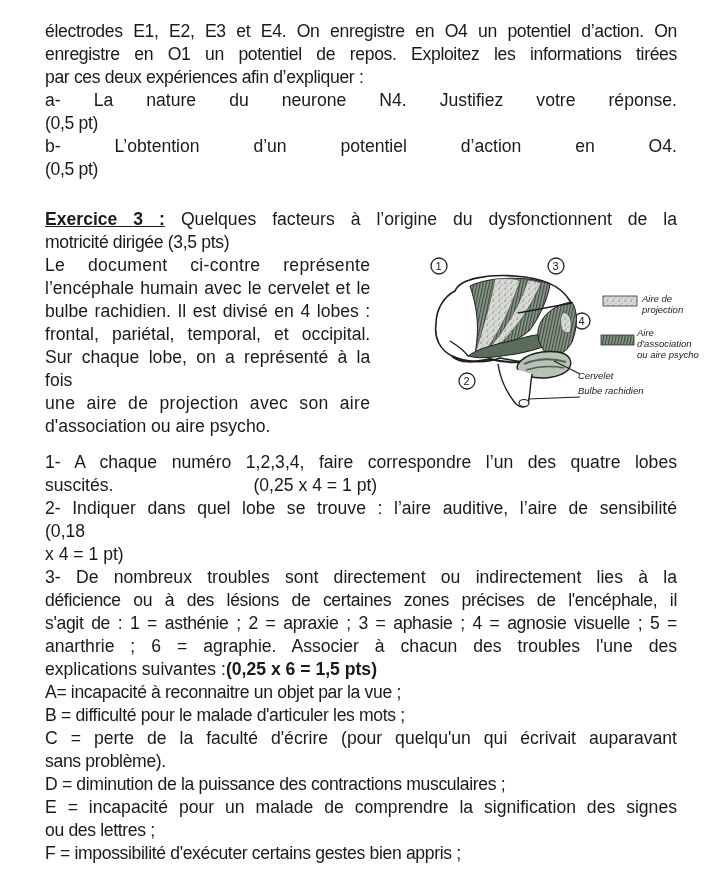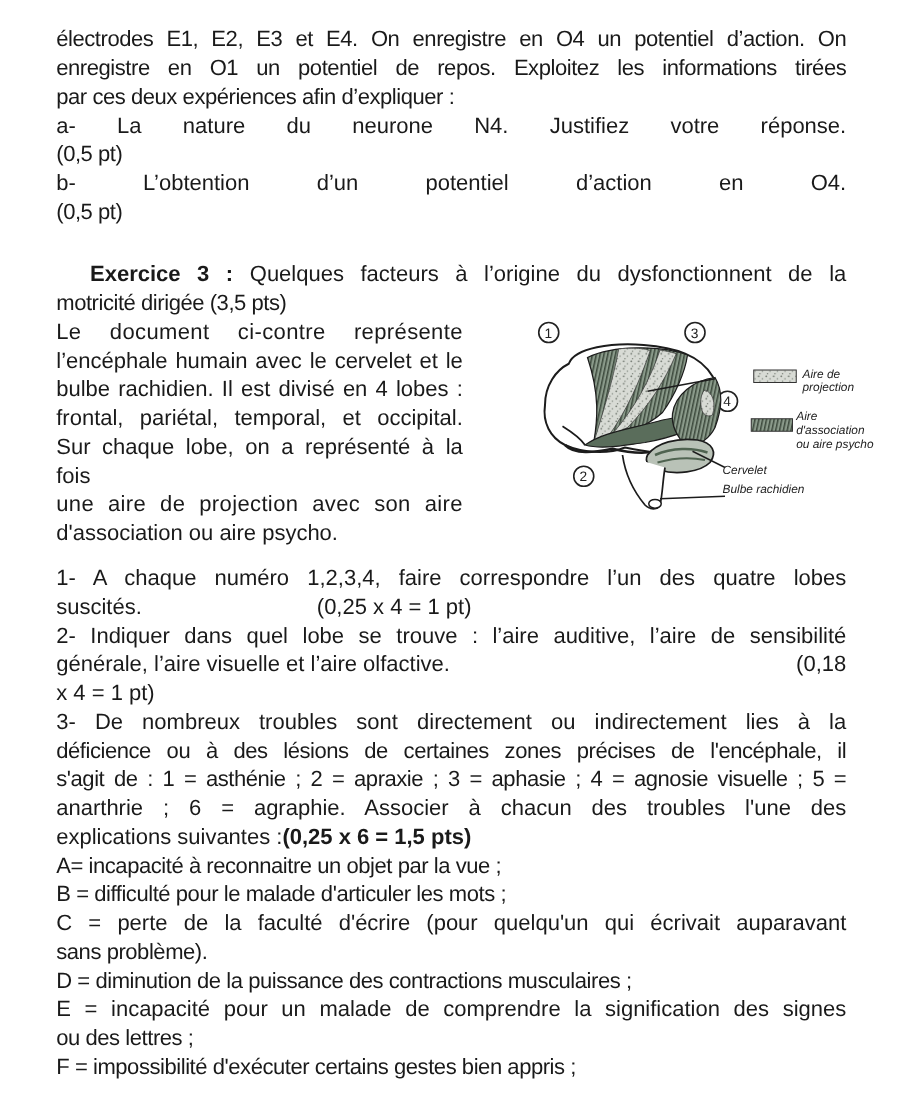--- a/index.html
+++ b/index.html
@@ -10,21 +10,21 @@
     }
     .page { position: absolute; left: 45px; top: 20px; width: 632px; }
     .p {
       font-size: 17.6px; line-height: 23px; text-align: justify;
       margin: 0;
     }
     .cond { letter-spacing: -0.35px; }
     .wide { letter-spacing: 0.3px; }
     .justline { text-align: justify; text-align-last: justify; }
     .gap { height: 23px; }
-    .ex-title { font-weight: bold; margin-left: 27px; }
+    .ex-title { text-decoration: underline; font-weight: bold; }
     .row { display: flex; justify-content: space-between; }
     .pts-center { display: inline-block; margin-left: 140px; }
     .split { display: flex; align-items: flex-start; gap: 48px; }
     .split-left { width: 352px; }
     .split-right { position: relative; width: 280px; height: 170px; }
     .diagram { position: absolute; left: 2px; top: -8px; }
     .legend-txt { font-family: "Liberation Sans", sans-serif; font-size: 9.5px; font-style: italic; fill: #222; }
     .num { font-family: "Liberation Sans", sans-serif; font-size: 11px; fill: #222; }
   </style>
 </head>
@@ -152,21 +152,20 @@
     </div>
   </div>
 
   <div class="gap" style="height:13px;"></div>
 
   <p class="p justline">1- A chaque numéro 1,2,3,4, faire correspondre l’un des quatre lobes</p>
   <p class="p"><span>suscités.</span><span class="pts-center">(0,25 x 4 = 1 pt)</span></p>
 
   <p class="p justline">2- Indiquer dans quel lobe se trouve : l’aire auditive, l’aire de sensibilité</p>
   <div class="p row">
-    <span>générale, l’aire visuelle et l’aire olfactive.</span>
     <span>(0,18</span>
   </div>
   <p class="p">x 4 = 1 pt)</p>
 
   <p class="p justline">3- De nombreux troubles sont directement ou indirectement lies à la</p>
   <p class="p justline cond">déficience ou à des lésions de certaines zones précises de l'encéphale, il</p>
   <p class="p justline cond">s'agit de : 1 = asthénie ; 2 = apraxie ; 3 = aphasie ; 4 = agnosie visuelle ; 5 =</p>
   <p class="p justline">anarthrie ; 6 = agraphie. Associer à chacun des troubles l'une des</p>
   <p class="p"><span>explications suivantes :</span><span style="font-weight:600;">(0,25 x 6 = 1,5 pts)</span></p>
 

